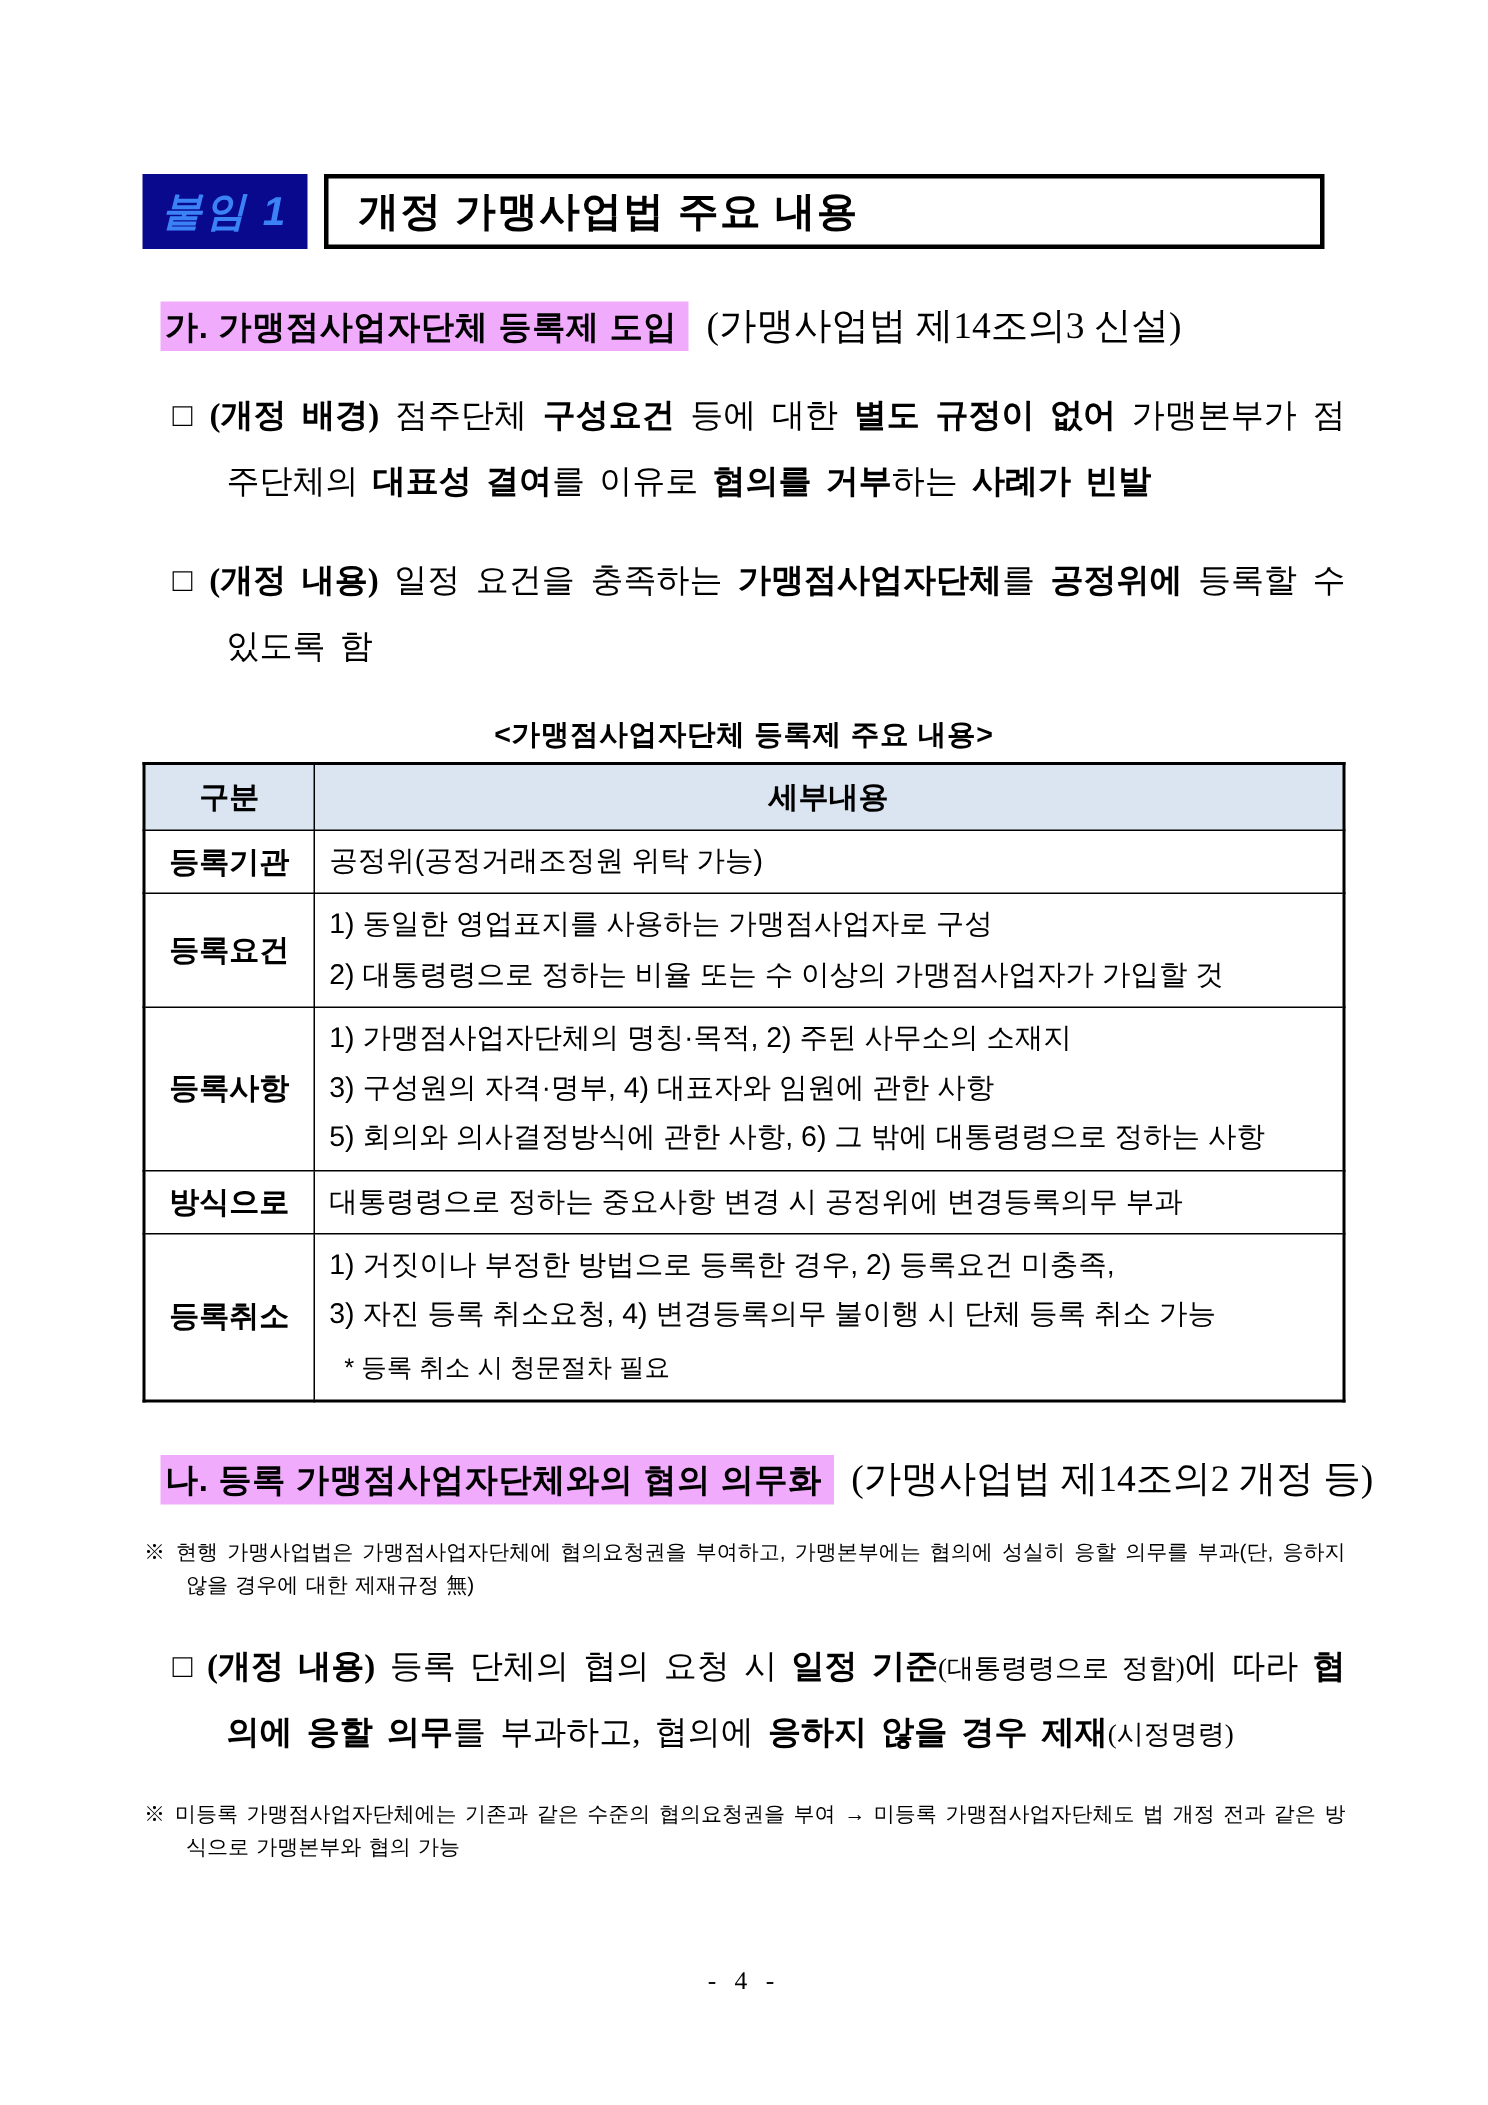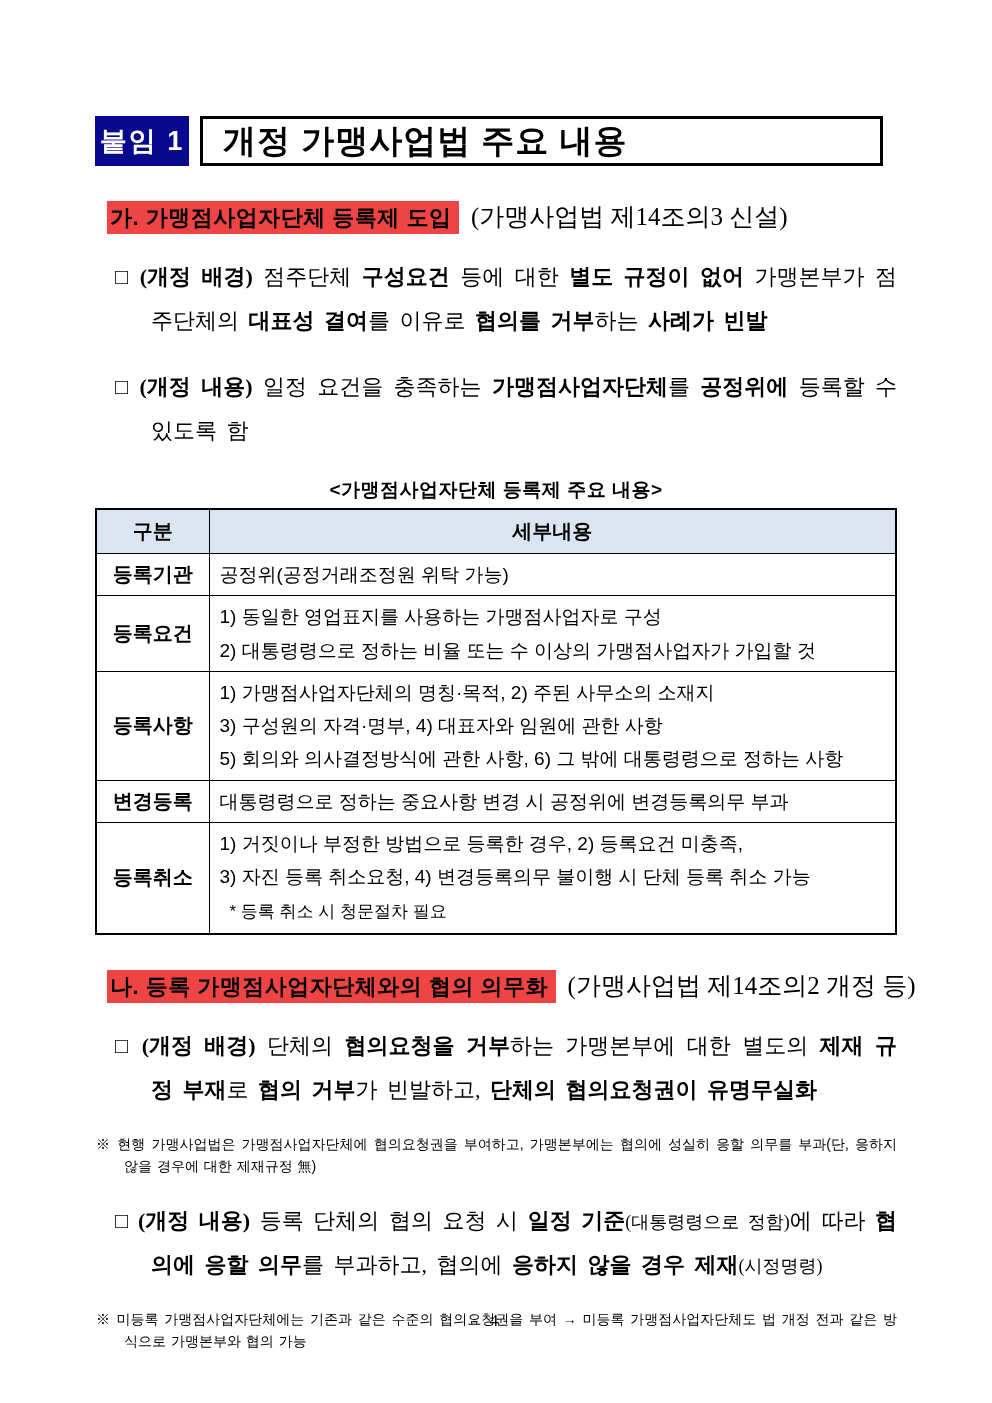--- a/index.html
+++ b/index.html
@@ -12,46 +12,47 @@
     padding: 116px 95px 0 95px;
     overflow: hidden;
     font-family: "Liberation Serif", serif;
     color: #000;
   }
 
   
   .header-row { display: flex; align-items: stretch; height: 50px; margin-right: 14px; }
   .badge {
     background: #09098e;
-    color: #ffffff;
-    width: 94px;
+    color: #3b82f6;
+    width: 110px;
     display: flex; align-items: center; justify-content: center;
     font-family: "Liberation Sans", sans-serif;
     font-weight: bold; font-size: 27px; letter-spacing: 2px;
     flex: 0 0 auto;
+    font-style: italic;
   }
   .title-box {
     flex: 1;
     margin-left: 11px;
     border: 3px solid #000;
     display: flex; align-items: center;
     padding-left: 20px;
     font-family: "Liberation Sans", sans-serif;
-    font-weight: bold; font-size: 33px; letter-spacing: 1px;
+    font-weight: bold; font-size: 27px; letter-spacing: 1px;
   }
 
   .section1 {
     margin: 22px 0 0 0;
     font-family: "Liberation Sans", sans-serif;
     font-weight: bold; font-size: 25px; letter-spacing: 0.5px;
   }
 
   .subheading { margin: 34px 0 0 12px; font-size: 22px; white-space: nowrap; }
   .subheading .hl {
-    background: #ef4444;
+    background: #f0abfc;
     font-family: "Liberation Sans", sans-serif;
     font-weight: bold;
     padding: 4px 8px 4px 3px;
     letter-spacing: 0.5px;
   }
   .subheading .suffix { font-size: 25px; margin-left: 6px; }
 
   .para {
     margin: 22px 0 0 20px;
     font-size: 22px;
@@ -162,42 +163,41 @@
         </tr>
         <tr>
           <th>등록사항</th>
           <td>
             <div class="cell-line">1) 가맹점사업자단체의 명칭·목적, 2) 주된 사무소의 소재지</div>
             <div class="cell-line">3) 구성원의 자격·명부, 4) 대표자와 임원에 관한 사항</div>
             <div class="cell-line">5) 회의와 의사결정방식에 관한 사항, 6) 그 밖에 대통령령으로 정하는 사항</div>
           </td>
         </tr>
         <tr>
-          <th>변경등록</th>
+          <th>방식으로</th>
           <td>
             <div class="cell-line">대통령령으로 정하는 중요사항 변경 시 공정위에 변경등록의무 부과</div>
           </td>
         </tr>
         <tr>
           <th>등록취소</th>
           <td>
             <div class="cell-line">1) 거짓이나 부정한 방법으로 등록한 경우, 2) 등록요건 미충족,</div>
             <div class="cell-line">3) 자진 등록 취소요청, 4) 변경등록의무 불이행 시 단체 등록 취소 가능</div>
             <div class="cell-note">* 등록 취소 시 청문절차 필요</div>
           </td>
         </tr>
       </tbody>
   </table>
 
   <div class="subheading">
     <span class="hl">나. 등록 가맹점사업자단체와의 협의 의무화</span>
     <span class="suffix">(가맹사업법 제14조의2 개정 등)</span>
   </div>
 
-  <p class="para"><span class="seg-r">□ </span><span class="seg-b">(개정 배경) </span><span class="seg-r">단체의 </span><span class="seg-b">협의요청을 거부</span><span class="seg-r">하는 가맹본부에 대한 별도의 </span><span class="seg-b">제재 규정 부재</span><span class="seg-r">로 </span><span class="seg-b">협의 거부</span><span class="seg-r">가 빈발하고, </span><span class="seg-b">단체의 협의요청권이 유명무실화</span></p>
 
   <div class="note">※ 현행 가맹사업법은 가맹점사업자단체에 협의요청권을 부여하고, 가맹본부에는 협의에 성실히 응할 의무를 부과(단, 응하지 않을 경우에 대한 제재규정 無)</div>
 
   <p class="para"><span class="seg-r">□ </span><span class="seg-b">(개정 내용) </span><span class="seg-r">등록 단체의 협의 요청 시 </span><span class="seg-b">일정 기준</span><span class="seg-s">(대통령령으로 정함)</span><span class="seg-r">에 따라 </span><span class="seg-b">협의에 응할 의무</span><span class="seg-r">를 부과하고, 협의에 </span><span class="seg-b">응하지 않을 경우 제재</span><span class="seg-s">(시정명령)</span></p>
 
   <div class="note">※ 미등록 가맹점사업자단체에는 기존과 같은 수준의 협의요청권을 부여 → 미등록 가맹점사업자단체도 법 개정 전과 같은 방식으로 가맹본부와 협의 가능</div>
 
   <div class="pagenum">- 4 -</div>
 
 </div>

